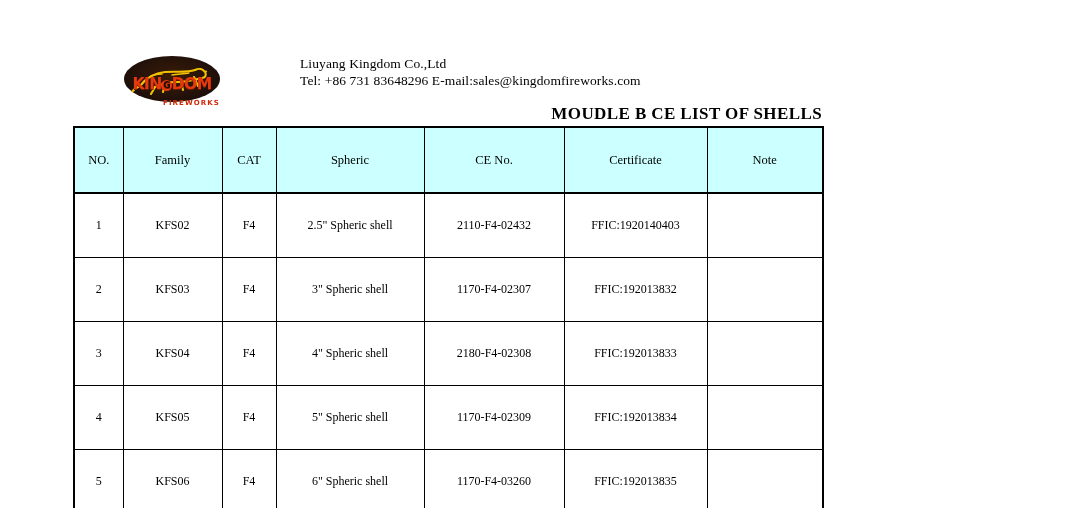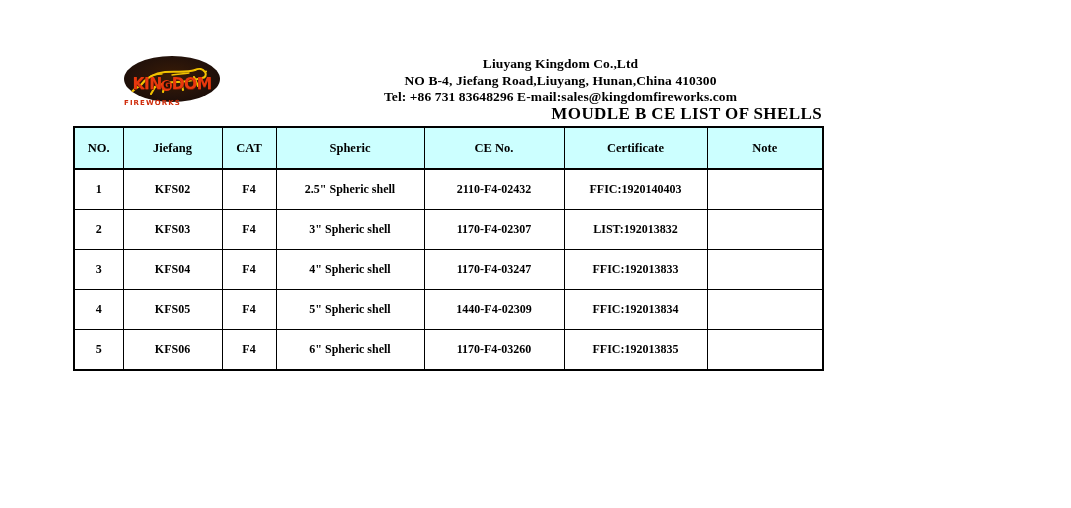--- a/index.html
+++ b/index.html
@@ -61,37 +61,37 @@
     line-height: 11px;
     text-align: center;
     vertical-align: 1px;
     margin: 0 -0.5px;
   }
   .logo-sub {
     position: absolute;
     left: 0;
     top: 44px;
     width: 96px;
-    text-align: left;
+    text-align: right;
     font-family: "DejaVu Sans", sans-serif;
     font-weight: bold;
     font-size: 7px;
     letter-spacing: 1.1px;
     color: #cf2a08;
     line-height: 1;
   }
 
   
   .company-block {
     position: absolute;
     left: 300px;
     top: 56px;
     width: 521px;
-    text-align: center;
-    font-weight: bold;
+    text-align: left;
+    font-weight: normal;
     font-size: 13.5px;
     line-height: 16.5px;
     letter-spacing: 0.1px;
   }
   .company-block div { white-space: nowrap; }
 
   
   .doc-title {
     position: absolute;
     left: 73px;
@@ -112,22 +112,22 @@
     border-collapse: collapse;
     table-layout: fixed;
     font-size: 12px;
   }
   .sheet-table th,
   .sheet-table td {
     border: 1px solid #000000;
     height: 31px;
     text-align: center;
     vertical-align: middle;
-    padding: 4px 2px;
-    font-weight: bold;
+    padding: 16px 2px;
+    font-weight: normal;
     white-space: nowrap;
     overflow: hidden;
   }
   .sheet-table thead th {
     background: #ccffff;
     font-size: 12.5px;
     height: 32px;
     border-top: 2.5px solid #000000;
     border-bottom: 2.5px solid #000000;
   }
@@ -170,40 +170,39 @@
         <path d="M48 19 C54 18 60 18 65 17"></path>
       </g>
     </svg>
   </div>
   <div class="logo-wordmark"><span>KIN</span><span class="gcirc">G</span><span>DOM</span></div>
   <div class="logo-sub">FIREWORKS</div>
 </div>
 
 <div class="company-block">
   <div>Liuyang Kingdom Co.,Ltd</div>
-  <div>NO B-4, Jiefang Road,Liuyang, Hunan,China 410300</div>
   <div>Tel: +86 731 83648296  E-mail:sales@kingdomfireworks.com</div>
 </div>
 
 <div class="doc-title">MOUDLE B CE LIST OF SHELLS</div>
 
 <table class="sheet-table">
   <colgroup>
     <col class="c-no">
       <col class="c-fam">
       <col class="c-cat">
       <col class="c-det">
     <col class="c-ce">
       <col class="c-cert">
       <col class="c-note">
   </colgroup>
   <thead>
     <tr>
       <th>NO.</th>
-      <th>Jiefang</th>
+      <th>Family</th>
       <th>CAT</th>
       <th>Spheric</th>
       <th>CE No.</th>
       <th>Certificate</th>
       <th>Note</th>
     </tr>
   </thead>
   <tbody>
     <tr>
       <td>1</td>
@@ -213,38 +212,38 @@
       <td>2110-F4-02432</td>
       <td>FFIC:1920140403</td>
       <td></td>
     </tr>
     <tr>
       <td>2</td>
       <td>KFS03</td>
       <td>F4</td>
       <td>3" Spheric shell</td>
       <td>1170-F4-02307</td>
-      <td>LIST:192013832</td>
+      <td>FFIC:192013832</td>
       <td></td>
     </tr>
     <tr>
       <td>3</td>
       <td>KFS04</td>
       <td>F4</td>
       <td>4" Spheric shell</td>
-      <td>1170-F4-03247</td>
+      <td>2180-F4-02308</td>
       <td>FFIC:192013833</td>
       <td></td>
     </tr>
     <tr>
       <td>4</td>
       <td>KFS05</td>
       <td>F4</td>
       <td>5" Spheric shell</td>
-      <td>1440-F4-02309</td>
+      <td>1170-F4-02309</td>
       <td>FFIC:192013834</td>
       <td></td>
     </tr>
     <tr>
       <td>5</td>
       <td>KFS06</td>
       <td>F4</td>
       <td>6" Spheric shell</td>
       <td>1170-F4-03260</td>
       <td>FFIC:192013835</td>

